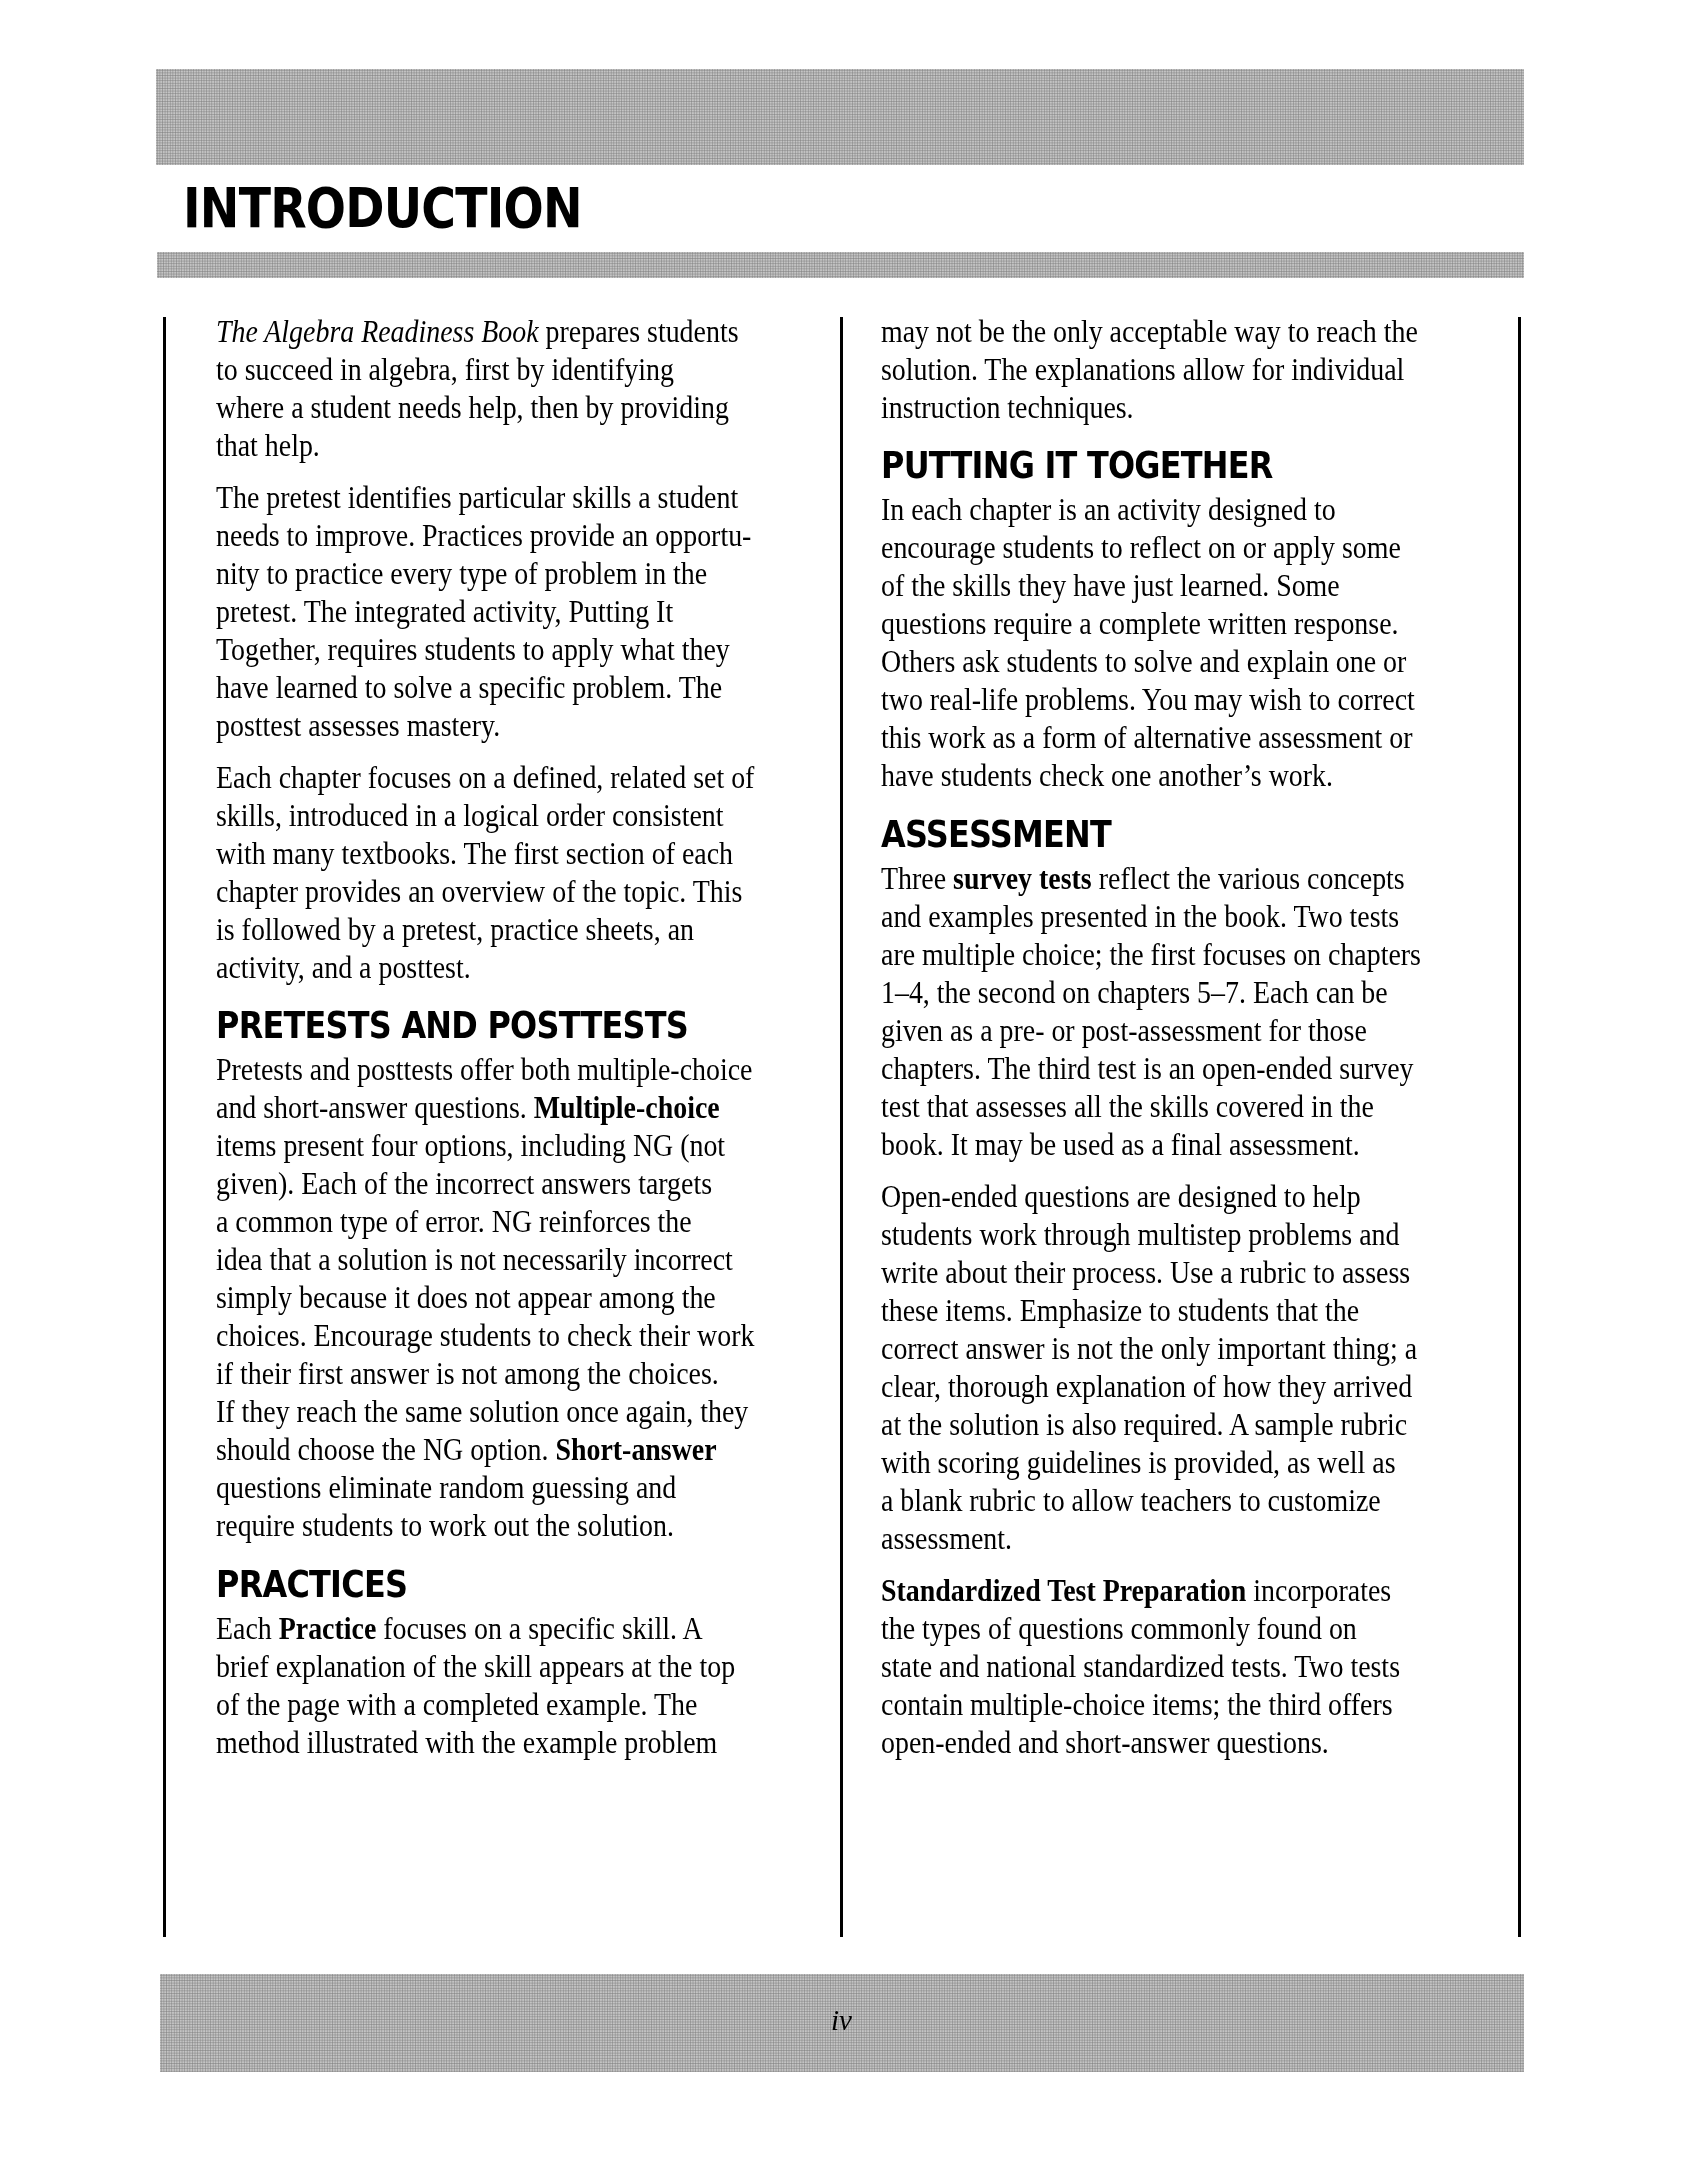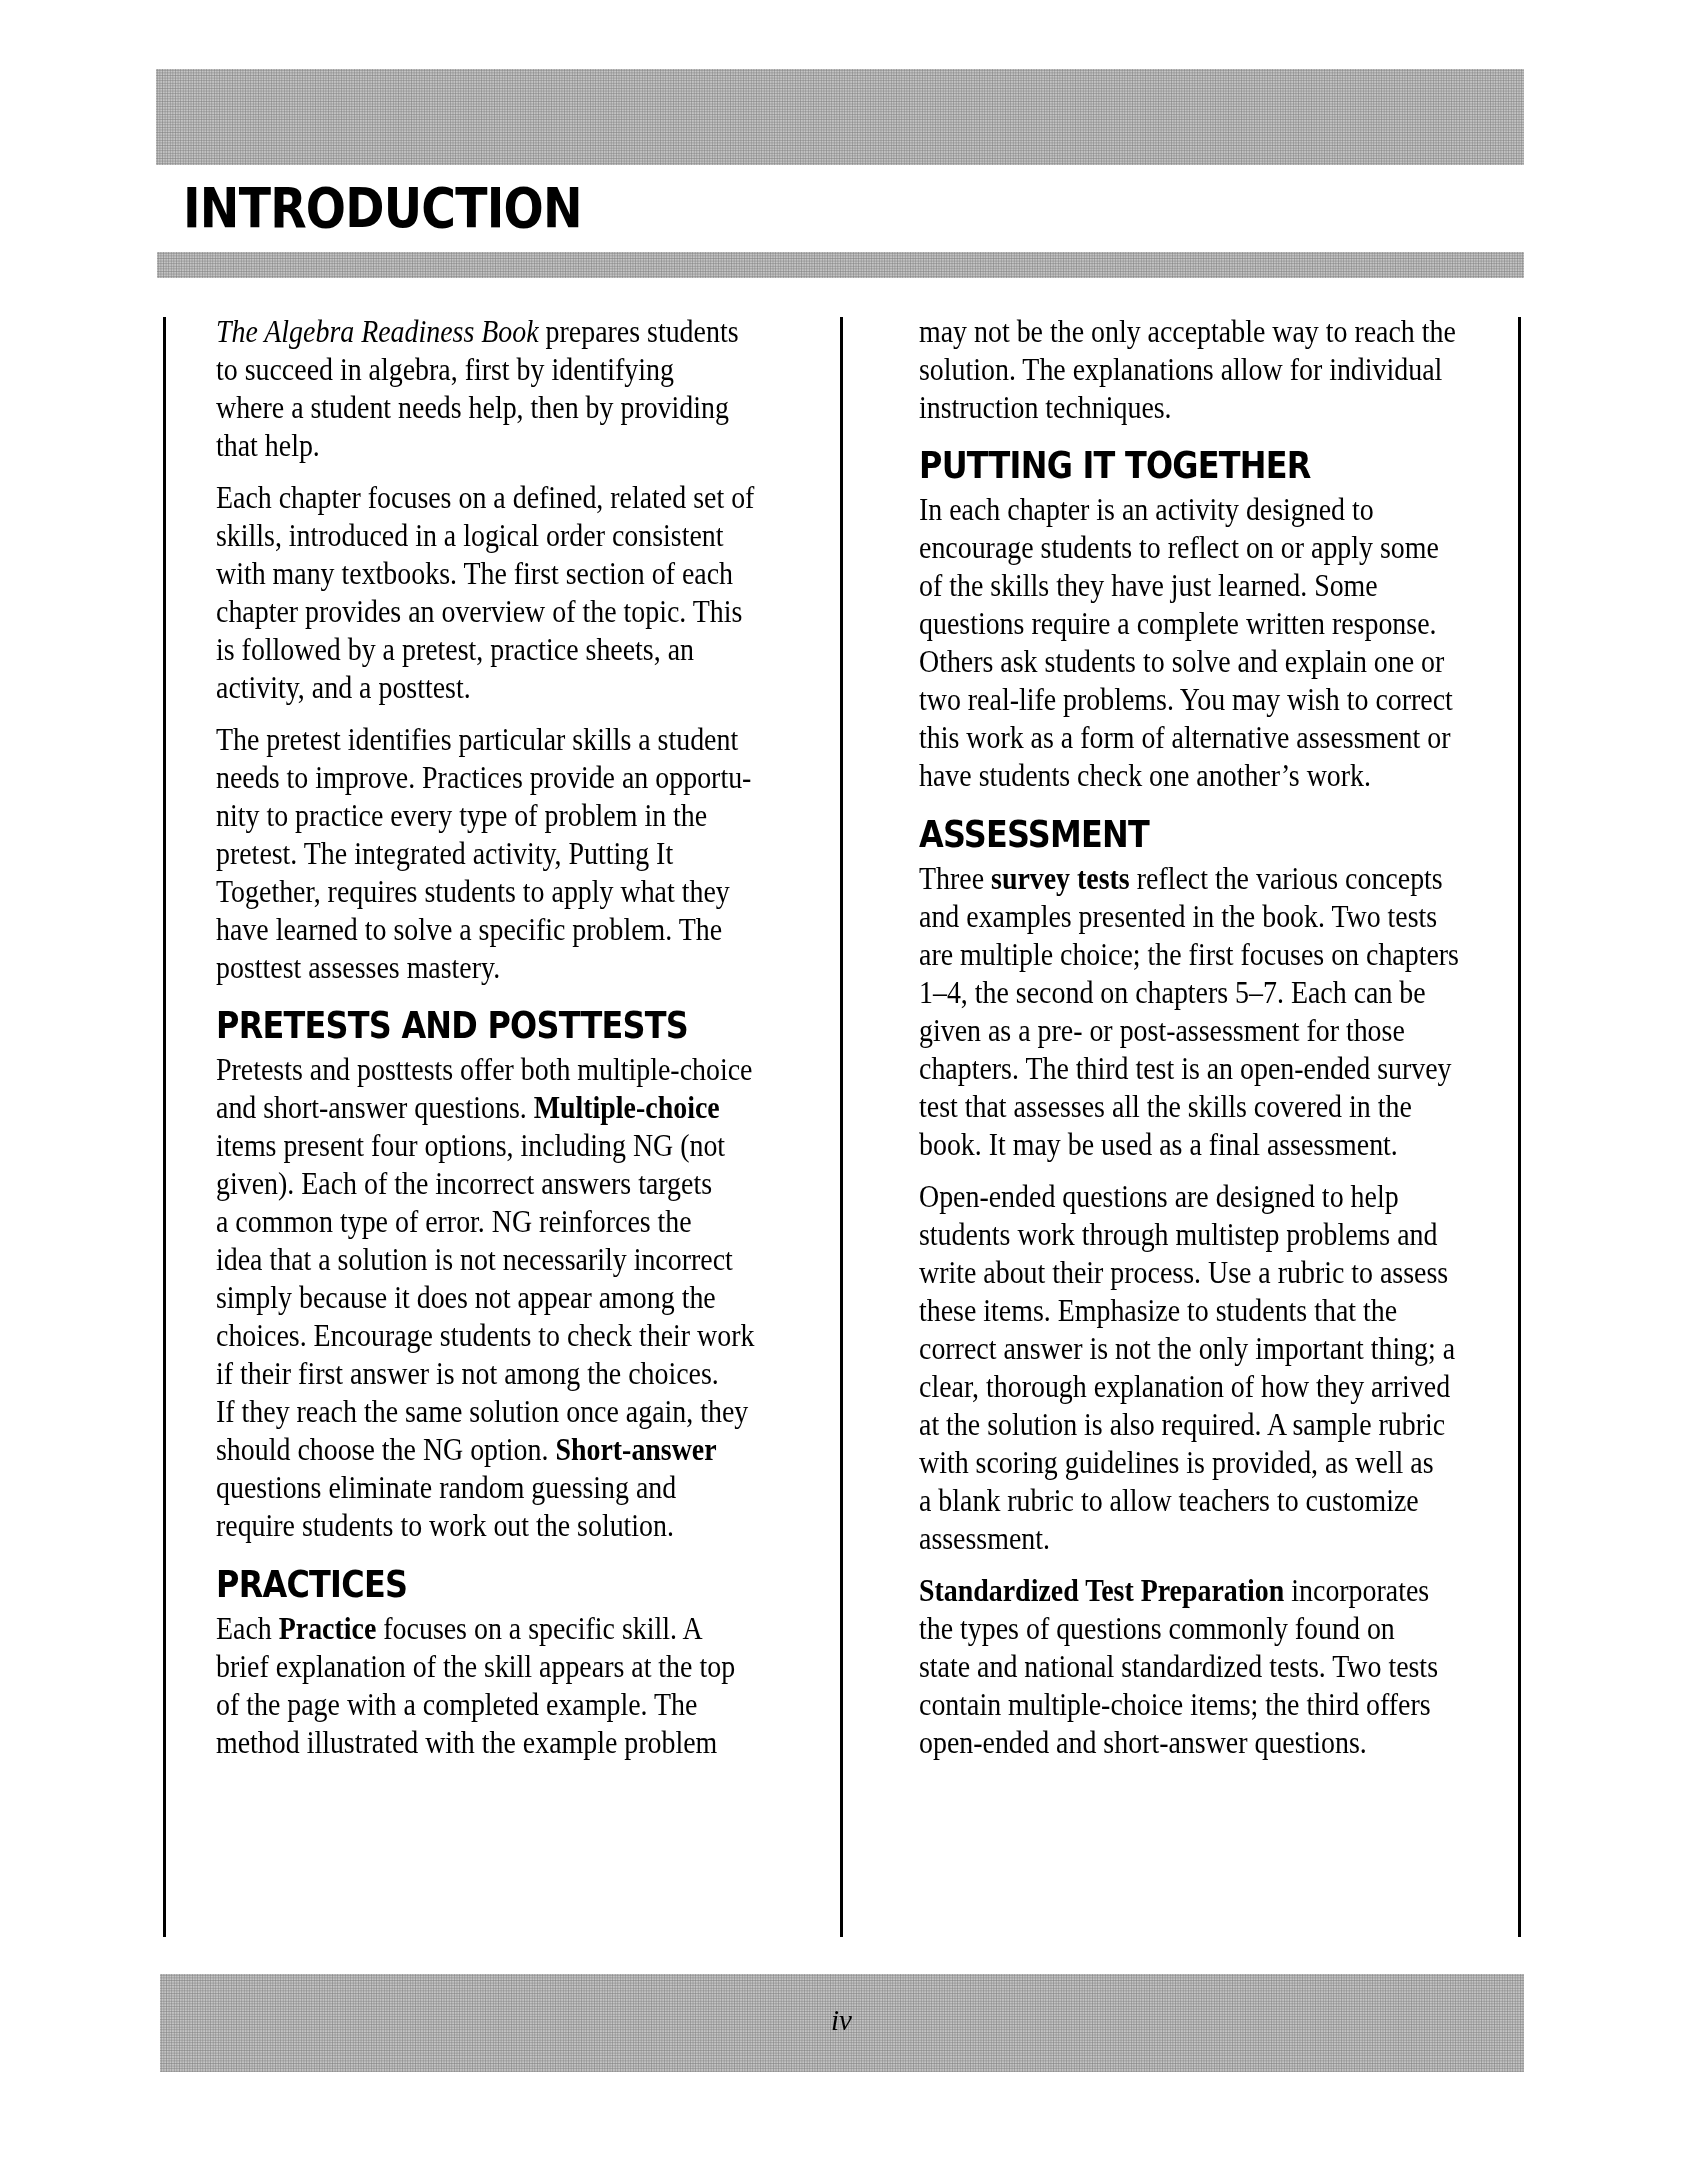--- a/index.html
+++ b/index.html
@@ -20,21 +20,21 @@
     font-size: 55px; line-height: 61px; letter-spacing: -0.9px;
     color: #000; margin: 0;
     transform: scaleX(0.86); transform-origin: left top;
   }
   .rule { position: absolute; width: 2.6px; background: #000; }
   #rule-left { left: 163px; top: 317px; height: 1620px; }
   #rule-mid { left: 840px; top: 317px; height: 1620px; }
   #rule-right { left: 1518px; top: 317px; height: 1620px; }
   .col { position: absolute; top: 313px; }
   #col-left { left: 182px; width: 644px; margin-left: 34px; }
-  #col-right { left: 919px; width: 644px; }
+  #col-right { left: 881px; width: 644px; }
   .line {
     font-family: "Liberation Serif", serif; font-size: 31px;
     line-height: 38px; height: 38px; white-space: nowrap; color: #000;
     transform: scaleX(0.90); transform-origin: left center;
   }
   .para { margin: 0 0 14px 0; }
   .heading {
     font-family: "DejaVu Sans", sans-serif; font-weight: bold;
     font-size: 38px; line-height: 42px; height: 42px;
     letter-spacing: -0.9px; margin: 17.3px 0 5.2px 0; white-space: nowrap;
@@ -61,36 +61,36 @@
 
 <div class="col" id="col-left">
   <div class="para">
     <div class="line"><em>The Algebra Readiness Book</em><span> prepares students</span></div>
     <div class="line">to succeed in algebra, first by identifying</div>
     <div class="line">where a student needs help, then by providing</div>
     <div class="line">that help.</div>
   </div>
 
   <div class="para">
-    <div class="line">Each chapter focuses on a defined, related set of</div>
-    <div class="line">skills, introduced in a logical order consistent</div>
-    <div class="line">with many textbooks. The first section of each</div>
-    <div class="line">chapter provides an overview of the topic. This</div>
-    <div class="line">is followed by a pretest, practice sheets, an</div>
-    <div class="line">activity, and a posttest.</div>
-  </div>
-
-  <div class="para">
     <div class="line">The pretest identifies particular skills a student</div>
     <div class="line">needs to improve. Practices provide an opportu-</div>
     <div class="line">nity to practice every type of problem in the</div>
     <div class="line">pretest. The integrated activity, Putting It</div>
     <div class="line">Together, requires students to apply what they</div>
     <div class="line">have learned to solve a specific problem. The</div>
     <div class="line">posttest assesses mastery.</div>
+  </div>
+
+  <div class="para">
+    <div class="line">Each chapter focuses on a defined, related set of</div>
+    <div class="line">skills, introduced in a logical order consistent</div>
+    <div class="line">with many textbooks. The first section of each</div>
+    <div class="line">chapter provides an overview of the topic. This</div>
+    <div class="line">is followed by a pretest, practice sheets, an</div>
+    <div class="line">activity, and a posttest.</div>
   </div>
 
   <div class="heading">PRETESTS AND POSTTESTS</div>
   <div class="para">
     <div class="line">Pretests and posttests offer both multiple-choice</div>
     <div class="line"><span>and short-answer questions. </span><strong>Multiple-choice</strong></div>
     <div class="line">items present four options, including NG (not</div>
     <div class="line">given). Each of the incorrect answers targets</div>
     <div class="line">a common type of error. NG reinforces the</div>
     <div class="line">idea that a solution is not necessarily incorrect</div>

